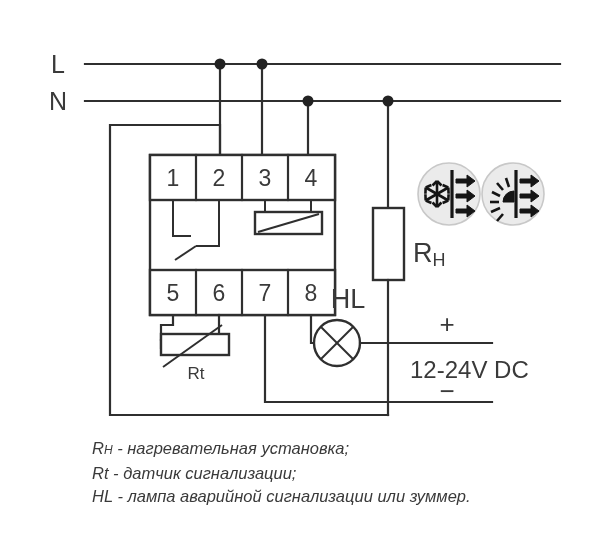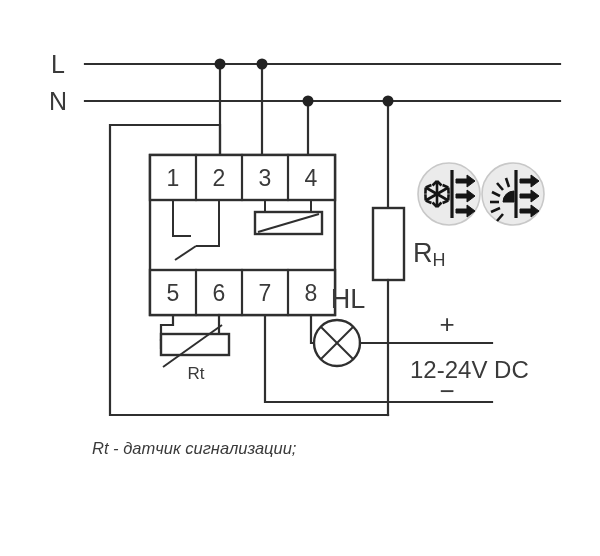--- a/index.html
+++ b/index.html
@@ -270,16 +270,22 @@
           <path class="icon-ink" d="M520,194 h11 v-4 l8,6 -8,6 v-4 h-11 z"></path>
           <path class="icon-ink" d="M520,209 h11 v-4 l8,6 -8,6 v-4 h-11 z"></path>
         </g>
       </g>
     </g>
 
   </svg>
 
   <div class="legend">
     <div class="legend-line">
+      <span class="sym">R</span><span class="sym" style="font-size:12px;">H</span><span> - нагревательная установка;</span>
+    </div>
+    <div class="legend-line">
       <span class="sym">Rt</span><span> - датчик сигнализации;</span>
+    </div>
+    <div class="legend-line">
+      <span class="sym">HL</span><span> - лампа аварийной сигнализации или зуммер.</span>
     </div>
   </div>
 </div>
 
 </body></html>

